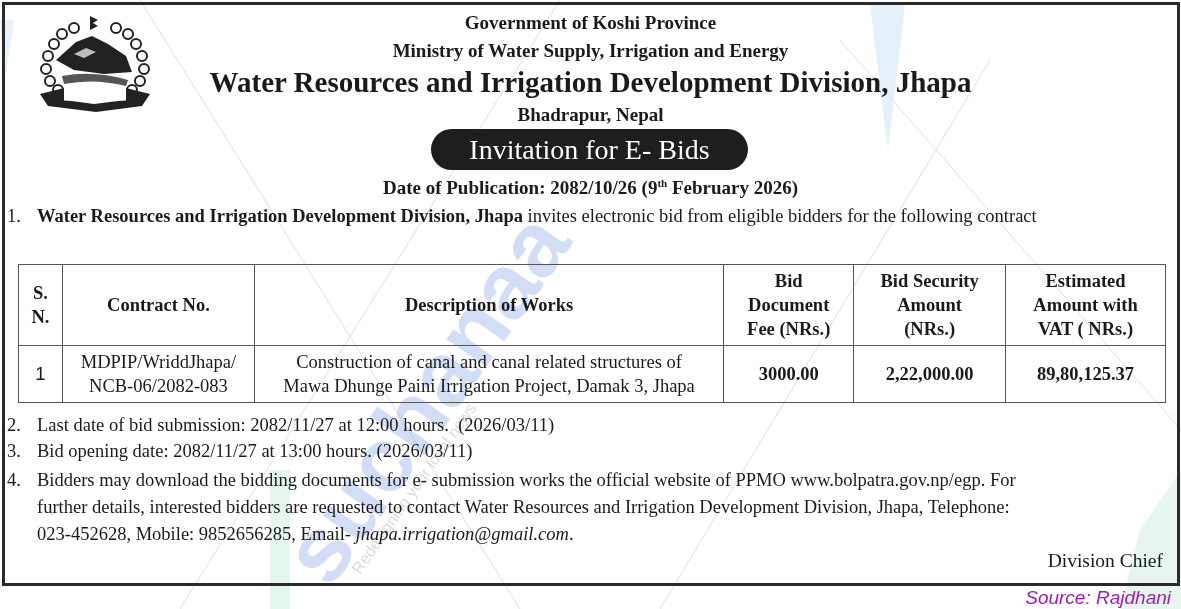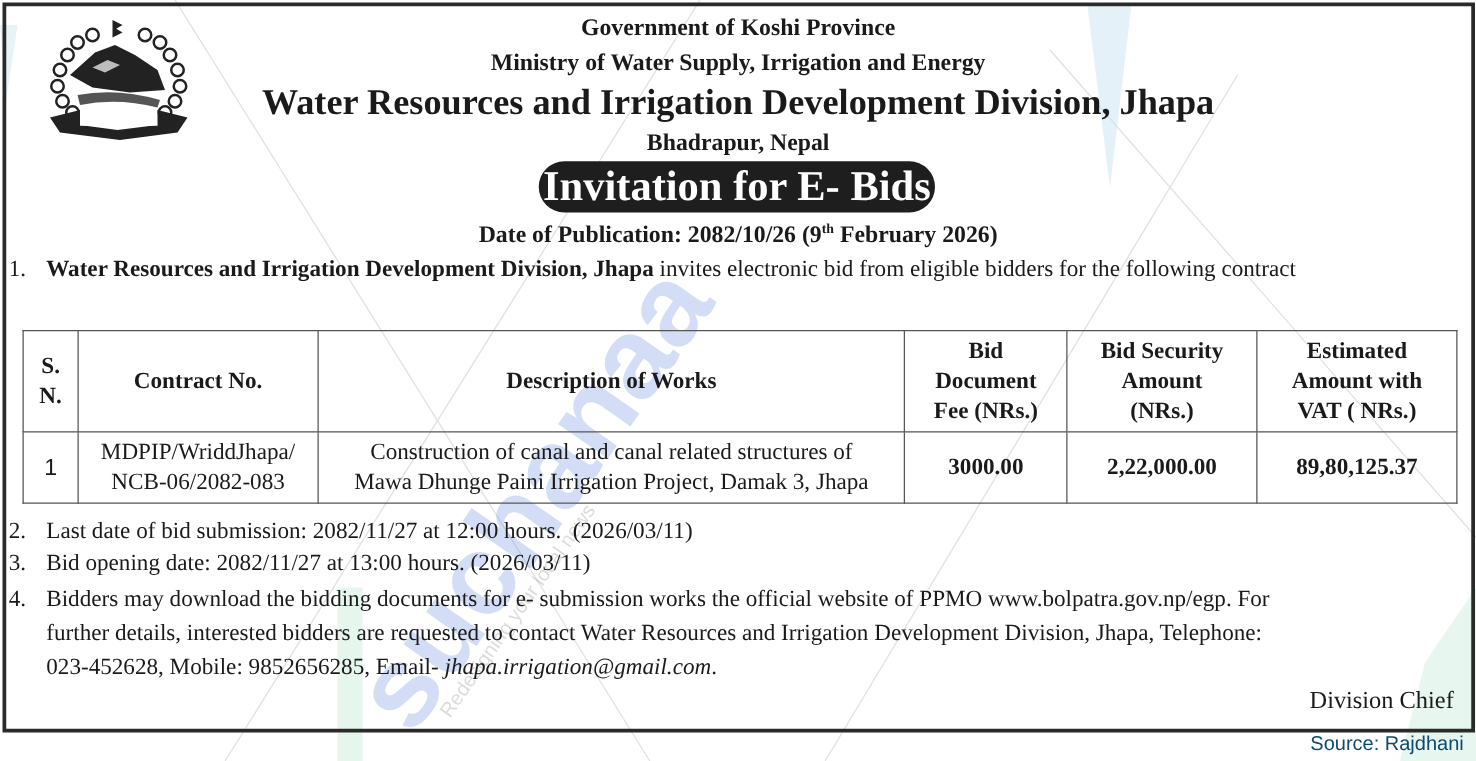--- a/index.html
+++ b/index.html
@@ -16,41 +16,41 @@
   .wm { position:absolute; pointer-events:none; }
   .emblem { position:absolute; left:34px; top:14px; width:122px; height:102px; }
   .hdr { position:absolute; left:0; width:1181px; text-align:center; font-weight:bold; white-space:nowrap; }
   .h1 { top:12px; font-size:19px; }
   .h2 { top:40px; font-size:19px; }
   .h3 { top:66px; font-size:29px; }
   .h4 { top:104px; font-size:19px; }
   .pill {
     position:absolute; left:431px; top:129px; width:317px; height:41px;
     background:#1e1e1e; color:#fff; border-radius:21px;
-    font-size:34px; font-weight:bold; text-align:center; line-height:41px;
+    font-size:28px; font-weight:normal; text-align:center; line-height:41px;
   }
   .pubdate { top:177px; font-size:19px; }
   .pubdate sup { font-size:11px; }
   .para { position:absolute; left:7px; font-size:18.5px; white-space:nowrap; line-height:26px; }
   .para .num { display:inline-block; width:30px; }
   .indent { padding-left:30px; }
   table.bids {
     position:absolute; left:18px; top:264px; width:1148px;
     border-collapse:collapse; font-size:18.5px;
   }
   table.bids th, table.bids td {
     border:1.5px solid #555; text-align:center; vertical-align:middle; padding:0 4px;
   }
   table.bids th { font-weight:bold; line-height:24px; height:80px; }
   table.bids td { height:56px; line-height:24px; }
   .bold { font-weight:bold; }
   .sans { font-family:"Liberation Sans", "DejaVu Sans", sans-serif; }
   .sig { position:absolute; right:18px; top:550px; font-size:19.5px; font-weight:normal; }
-  .source { position:absolute; right:10px; top:587px; font-size:16px; 
-            font-family:"Liberation Sans", "DejaVu Sans", sans-serif; color:#0c4a6e; }
+  .source { position:absolute; right:10px; top:587px; font-size:19px; font-style:italic;
+            font-family:"Liberation Sans", "DejaVu Sans", sans-serif; color:#a21caf; }
 </style>
 </head>
 <body>
 
 <svg class="wm" width="1181" height="609" style="left:0;top:0;">
   <g stroke="#d8d8d8" stroke-width="1" fill="none" opacity="0.8">
     <line x1="140" y1="0" x2="520" y2="609"></line>
     <line x1="560" y1="0" x2="180" y2="609"></line>
     <line x1="840" y1="40" x2="1181" y2="430"></line>
     <line x1="990" y1="60" x2="660" y2="609"></line>

